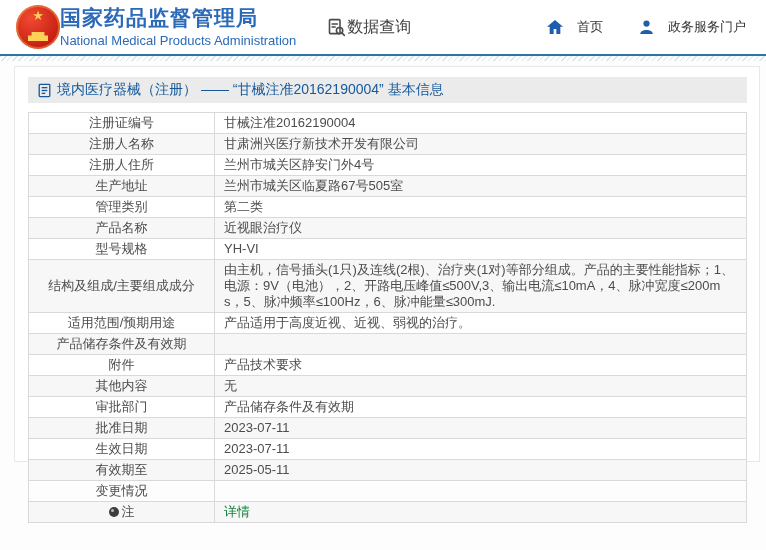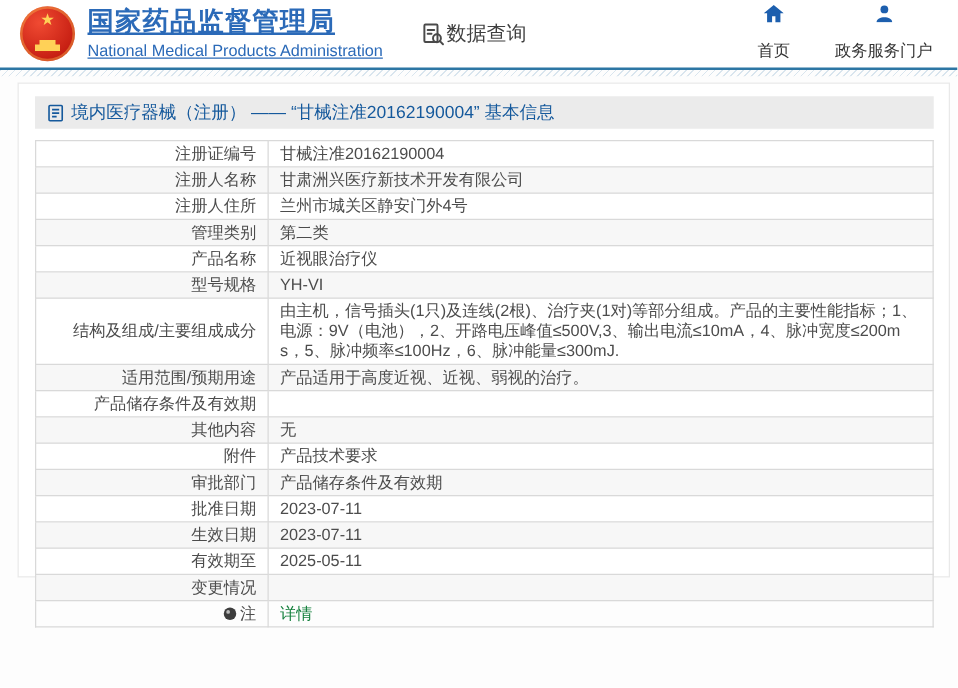--- a/index.html
+++ b/index.html
@@ -24,34 +24,34 @@
   }
   .emblem .star {
     position:absolute; top:4px; left:50%; transform:translateX(-50%);
     color:#ffd157; font-size:13px; line-height:1;
   }
   .emblem .gate {
     position:absolute; bottom:8px; left:50%; transform:translateX(-50%);
     width:20px; height:9px; background:#ffd157;
     clip-path:polygon(0 100%,0 40%,18% 40%,18% 0,82% 0,82% 40%,100% 40%,100% 100%);
   }
-  .brand-text { margin-left:10px; color:#2b6ab8;text-decoration:underline; }
+  .brand-text { color:#2b6ab8; }
   .brand-zh { font-size:21px; font-weight:bold; letter-spacing:1px; line-height:1.1; }
   .brand-en { font-size:13px; margin-top:3px; }
   .dataquery {
     margin-left:30px; display:flex; align-items:center; 
     color:#3f3f3f; font-size:16px; cursor:pointer;
   }
   .hatch {
     height:5px;
     background:repeating-linear-gradient(135deg,#d9e5ee 0 1px,transparent 1px 4px);
   }
   nav { margin-left:auto; display:flex; gap:36px; }
   .navitem {
-    display:flex; flex-direction:column; align-items:center; gap:14px;
+    display:flex; align-items:center; gap:14px;
     font-size:13px; color:#333; text-decoration:none; cursor:pointer;
   }
   
   .container {
     margin:5px 6px 0 14px; height:396px;
     border:1px solid #e9e9e9; background:#fff;
     padding:10px 12px 9px 13px;
   }
   .pagetitle {
     background:#ebebeb; color:#15599c; font-size:14px;
@@ -60,21 +60,21 @@
   .pagetitle svg { flex:0 0 auto; }
   
   table.info {
     width:100%; border-collapse:collapse; margin-top:9px;
     font-size:13px; color:#4c4c4c; table-layout:fixed;
   }
   table.info td {
     border:1px solid #d9d9d9; padding:2px 9px; line-height:16px;
     word-break:break-all;
   }
-  td.lbl { width:186px; text-align:right; }
+  td.lbl { width:186px; text-align:center; }
   td.val {}
   table.info tr:nth-child(even) { background:#f7f7f7; }
   a.detail { color:#15803d; text-decoration:none; cursor:pointer; }
   .noteicon {
     display:inline-block; width:10px; height:10px; background:#3d3d3d;
     border-radius:50%; margin-right:3px; vertical-align:-1px; position:relative;
   }
   .noteicon::after {
     content:''; position:absolute; left:2px; top:2px; width:3px; height:3px;
     background:#fff; opacity:.65; border-radius:50%;
@@ -151,20 +151,24 @@
         </tr>
         <tr>
           <td class="lbl"><span>注册人名称</span></td>
           <td class="val">甘肃洲兴医疗新技术开发有限公司</td>
         </tr>
         <tr>
           <td class="lbl"><span>注册人住所</span></td>
           <td class="val">兰州市城关区静安门外4号</td>
         </tr>
         <tr>
+          <td class="lbl"><span>生产地址</span></td>
+          <td class="val">兰州市城关区临夏路67号505室</td>
+        </tr>
+        <tr>
           <td class="lbl"><span>管理类别</span></td>
           <td class="val">第二类</td>
         </tr>
         <tr>
           <td class="lbl"><span>产品名称</span></td>
           <td class="val">近视眼治疗仪</td>
         </tr>
         <tr>
           <td class="lbl"><span>型号规格</span></td>
           <td class="val">YH-VI</td>
@@ -175,26 +179,26 @@
         </tr>
         <tr>
           <td class="lbl"><span>适用范围/预期用途</span></td>
           <td class="val">产品适用于高度近视、近视、弱视的治疗。</td>
         </tr>
         <tr>
           <td class="lbl"><span>产品储存条件及有效期</span></td>
           <td class="val"></td>
         </tr>
         <tr>
+          <td class="lbl"><span>附件</span></td>
+          <td class="val">产品技术要求</td>
+        </tr>
+        <tr>
           <td class="lbl"><span>其他内容</span></td>
           <td class="val">无</td>
-        </tr>
-        <tr>
-          <td class="lbl"><span>附件</span></td>
-          <td class="val">产品技术要求</td>
         </tr>
         <tr>
           <td class="lbl"><span>审批部门</span></td>
           <td class="val">产品储存条件及有效期</td>
         </tr>
         <tr>
           <td class="lbl"><span>批准日期</span></td>
           <td class="val">2023-07-11</td>
         </tr>
         <tr>

